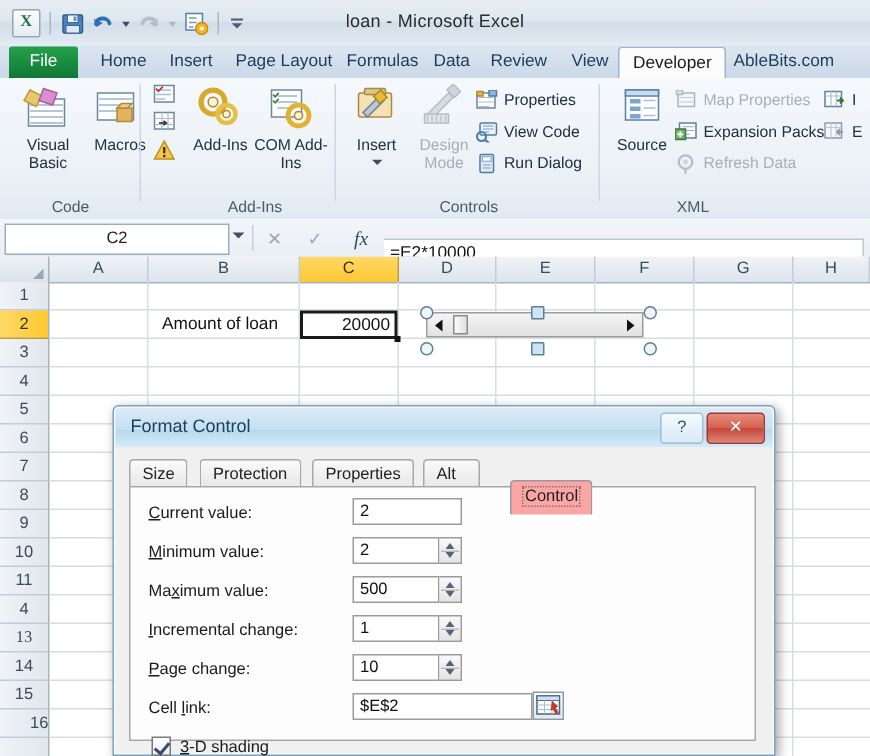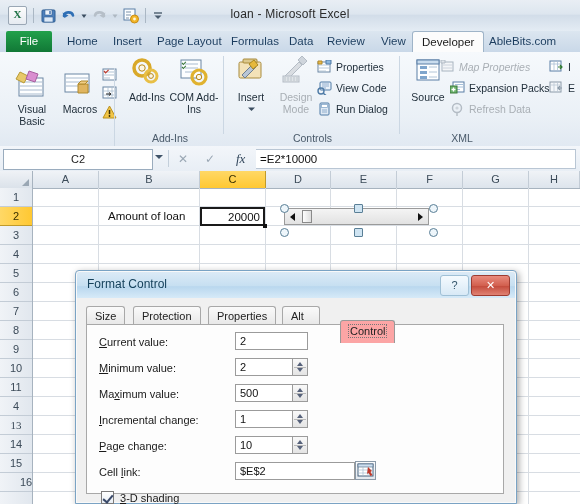--- a/index.html
+++ b/index.html
@@ -88,21 +88,21 @@
     background:#fff;border:1px solid #9aacbe;
     font-size:11px;line-height:19px;text-align:center;color:#222;
   }
   .nb-arrow{position:absolute;left:155px;top:9px;width:0;height:0;
     border-left:4px solid transparent;border-right:4px solid transparent;border-top:4px solid #3f5368;}
   .fx-sep{position:absolute;left:168px;top:4px;width:1px;height:17px;background:#c3cfdb;}
   .cancel-x,.enter-v{position:absolute;top:6px;font-size:12px;color:#9aa7b4;}
   .fx-lbl{position:absolute;left:236px;top:5px;font-family:"Liberation Serif",serif;
     font-style:italic;font-size:13px;color:#33475c;}
   .fin{
-    position:absolute;left:256px;top:3px;width:320px;height:20px;
+    position:absolute;left:256px;top:13px;width:320px;height:20px;
     background:#fff;border:1px solid #b9c6d4;border-left:none;
     font-size:11.5px;line-height:19px;padding-left:4px;color:#111;
     box-sizing:border-box;
   }
 
   
   .gridwrap{position:absolute;left:0;top:171px;width:580px;height:333px;background:#fff;overflow:hidden;}
   .colhdr{position:absolute;left:0;top:0;width:580px;height:17px;
     background:linear-gradient(to bottom,#f0f3f7,#dde4ec);border-bottom:1px solid #a7b3bf;}
   .ch{position:absolute;top:0;height:17px;line-height:17px;text-align:center;
@@ -271,21 +271,21 @@
     <div class="tab" style="left:222px;">Formulas</div>
     <div class="tab" style="left:280px;">Data</div>
     <div class="tab" style="left:318px;">Review</div>
     <div class="tab" style="left:372px;">View</div>
     <div class="tab active" style="left:412px;">Developer</div>
     <div class="tab" style="left:480px;">AbleBits.com</div>
   </div>
 
   <div class="ribbon">
 
-    <div class="rgroup" style="left:0;width:115px;margin-top:12px;">
+    <div class="rgroup" style="left:0;width:94px;">
       <div class="bigbtn" style="left:6px;top:4px;">
         <span class="glyph">
           <svg width="40" height="34" viewBox="0 0 40 34">
             <rect x="7" y="10" width="24" height="18" fill="#fdfeff" stroke="#6b86a3"></rect>
             <path d="M8 14 h22 M8 18 h22 M8 22 h22 M8 26 h22" stroke="#9fb4c9" stroke-width="0.9"></path>
             <path d="M13 13 h5 v-4 h-5 z" fill="none"></path>
             <path d="M8 4 l8 4 -4 7 -8 -4 z" fill="#e8c86a" stroke="#b99a34"></path>
             <path d="M17 3 l9 3 -3 8 -9 -3 z" fill="#d98ed0" stroke="#a75fa0"></path>
           </svg>
         </span>
@@ -427,21 +427,21 @@
             <rect x="12" y="4" width="22" height="20" fill="#fdfeff" stroke="#5b7fa6"></rect>
             <rect x="12" y="4" width="22" height="4" fill="#c9dcee" stroke="#5b7fa6"></rect>
             <rect x="15" y="10" width="7" height="3" fill="#7fa5cc"></rect>
             <rect x="15" y="15" width="7" height="3" fill="#7fa5cc"></rect>
             <rect x="15" y="20" width="7" height="3" fill="#7fa5cc"></rect>
             <path d="M24 11 h8 M24 16 h8 M24 21 h8" stroke="#a9bfd4" stroke-width="0.9"></path>
           </svg>
         </span>
         <span>Source</span>
       </div>
-      <div class="smbtn dis" style="left:39px;top:6px;font-style:italic;">
+      <div class="smbtn dis" style="left:49px;top:6px;">
         <span class="sic">
           <svg width="15" height="14" viewBox="0 0 15 14">
             <rect x="2" y="2" width="11" height="9" fill="#f4f6f8" stroke="#a8b4c0"></rect>
             <path d="M3 5 h9 M3 8 h9" stroke="#c3ccd6" stroke-width="0.8"></path>
             <path d="M1 0 h4 v3 h-4 z" fill="#dfe4ea" stroke="#b0bac4"></path>
           </svg>
         </span>
         <span>Map Properties</span>
       </div>
       <div class="smbtn" style="left:49px;top:27px;">

